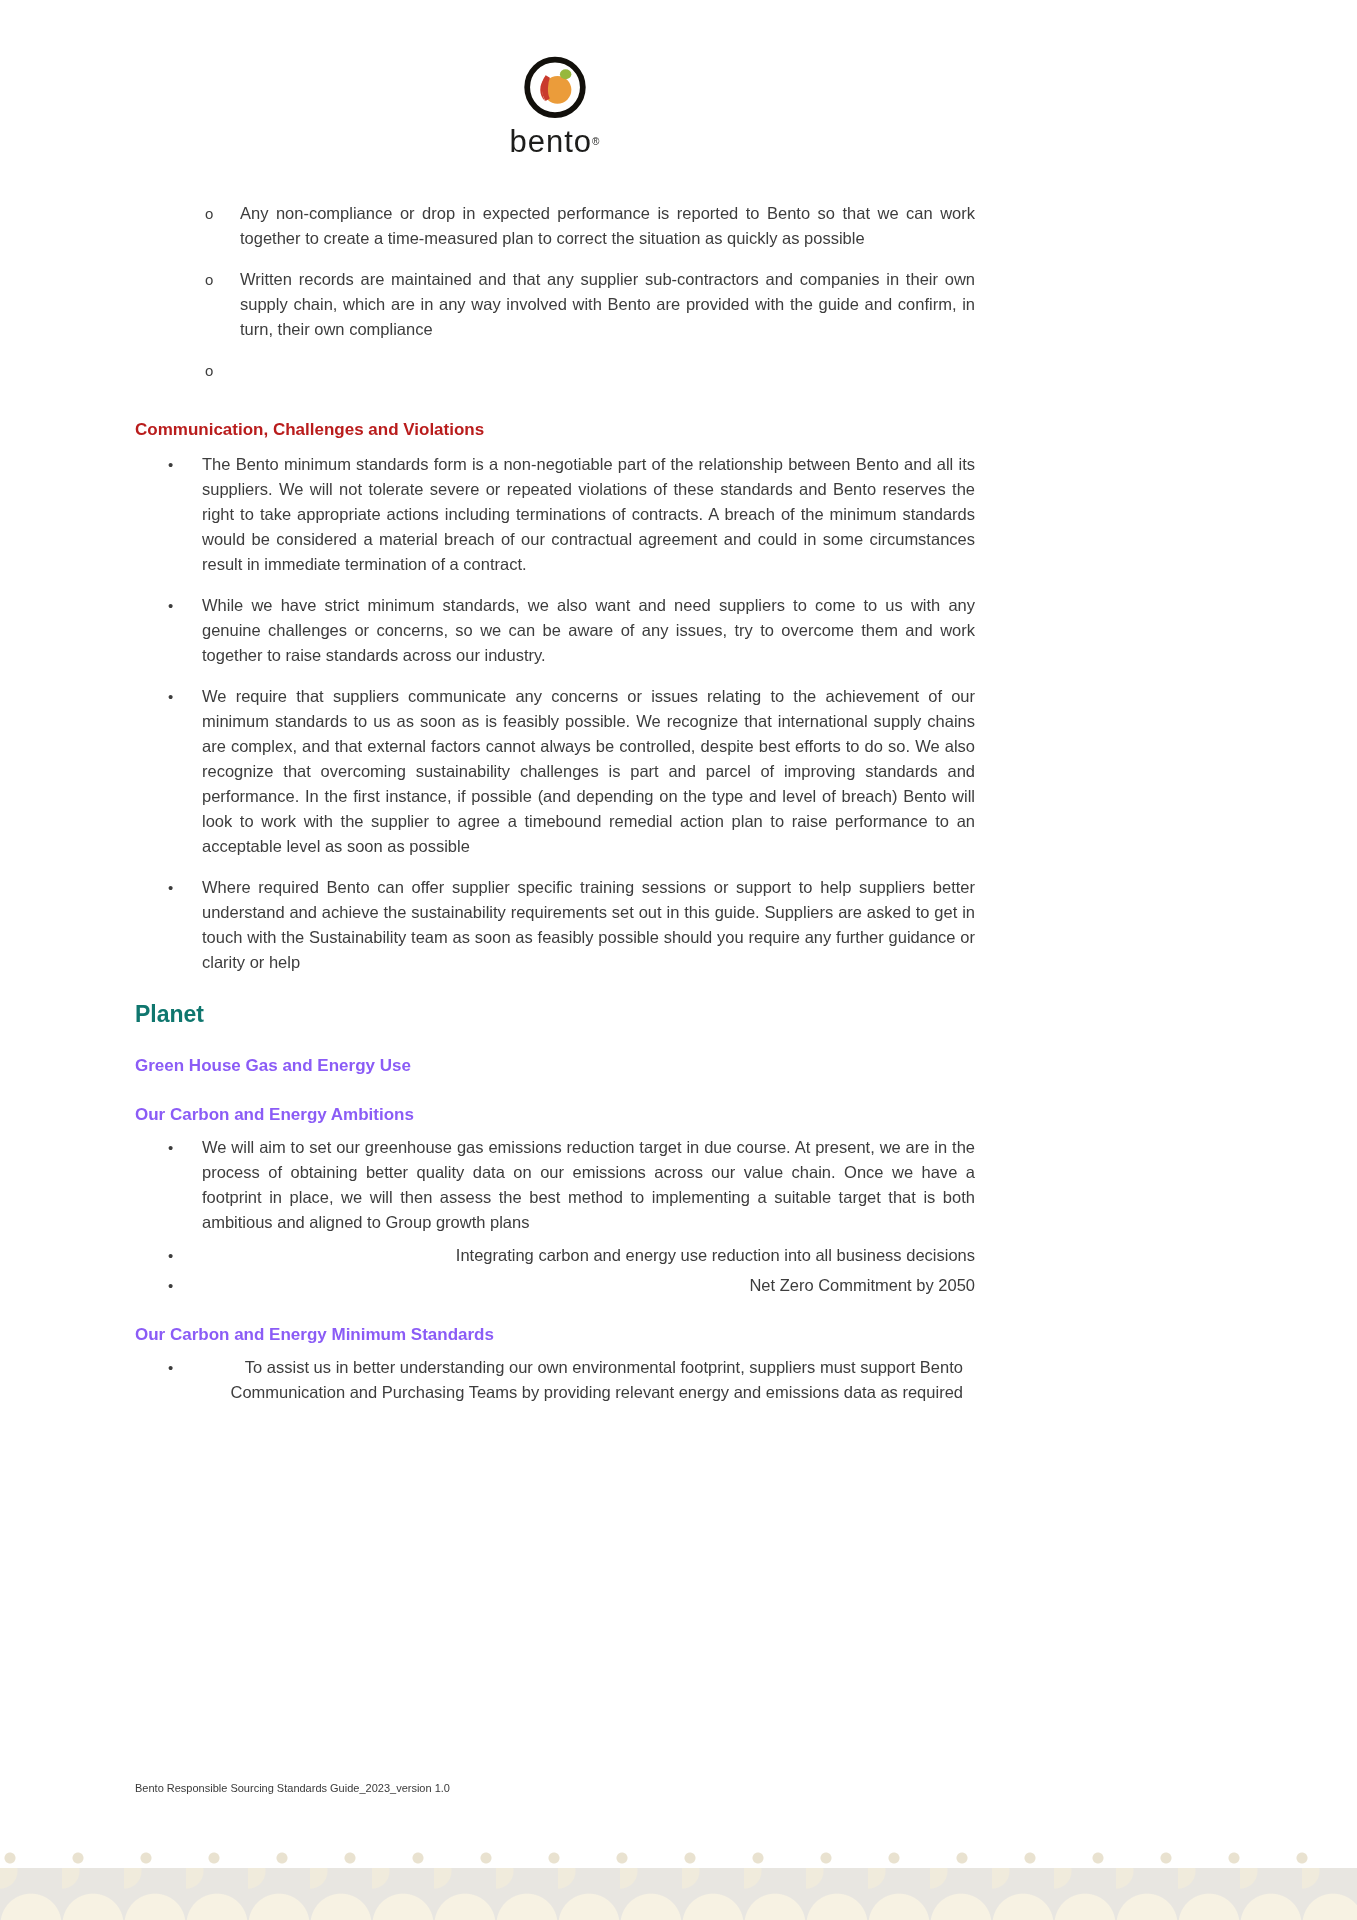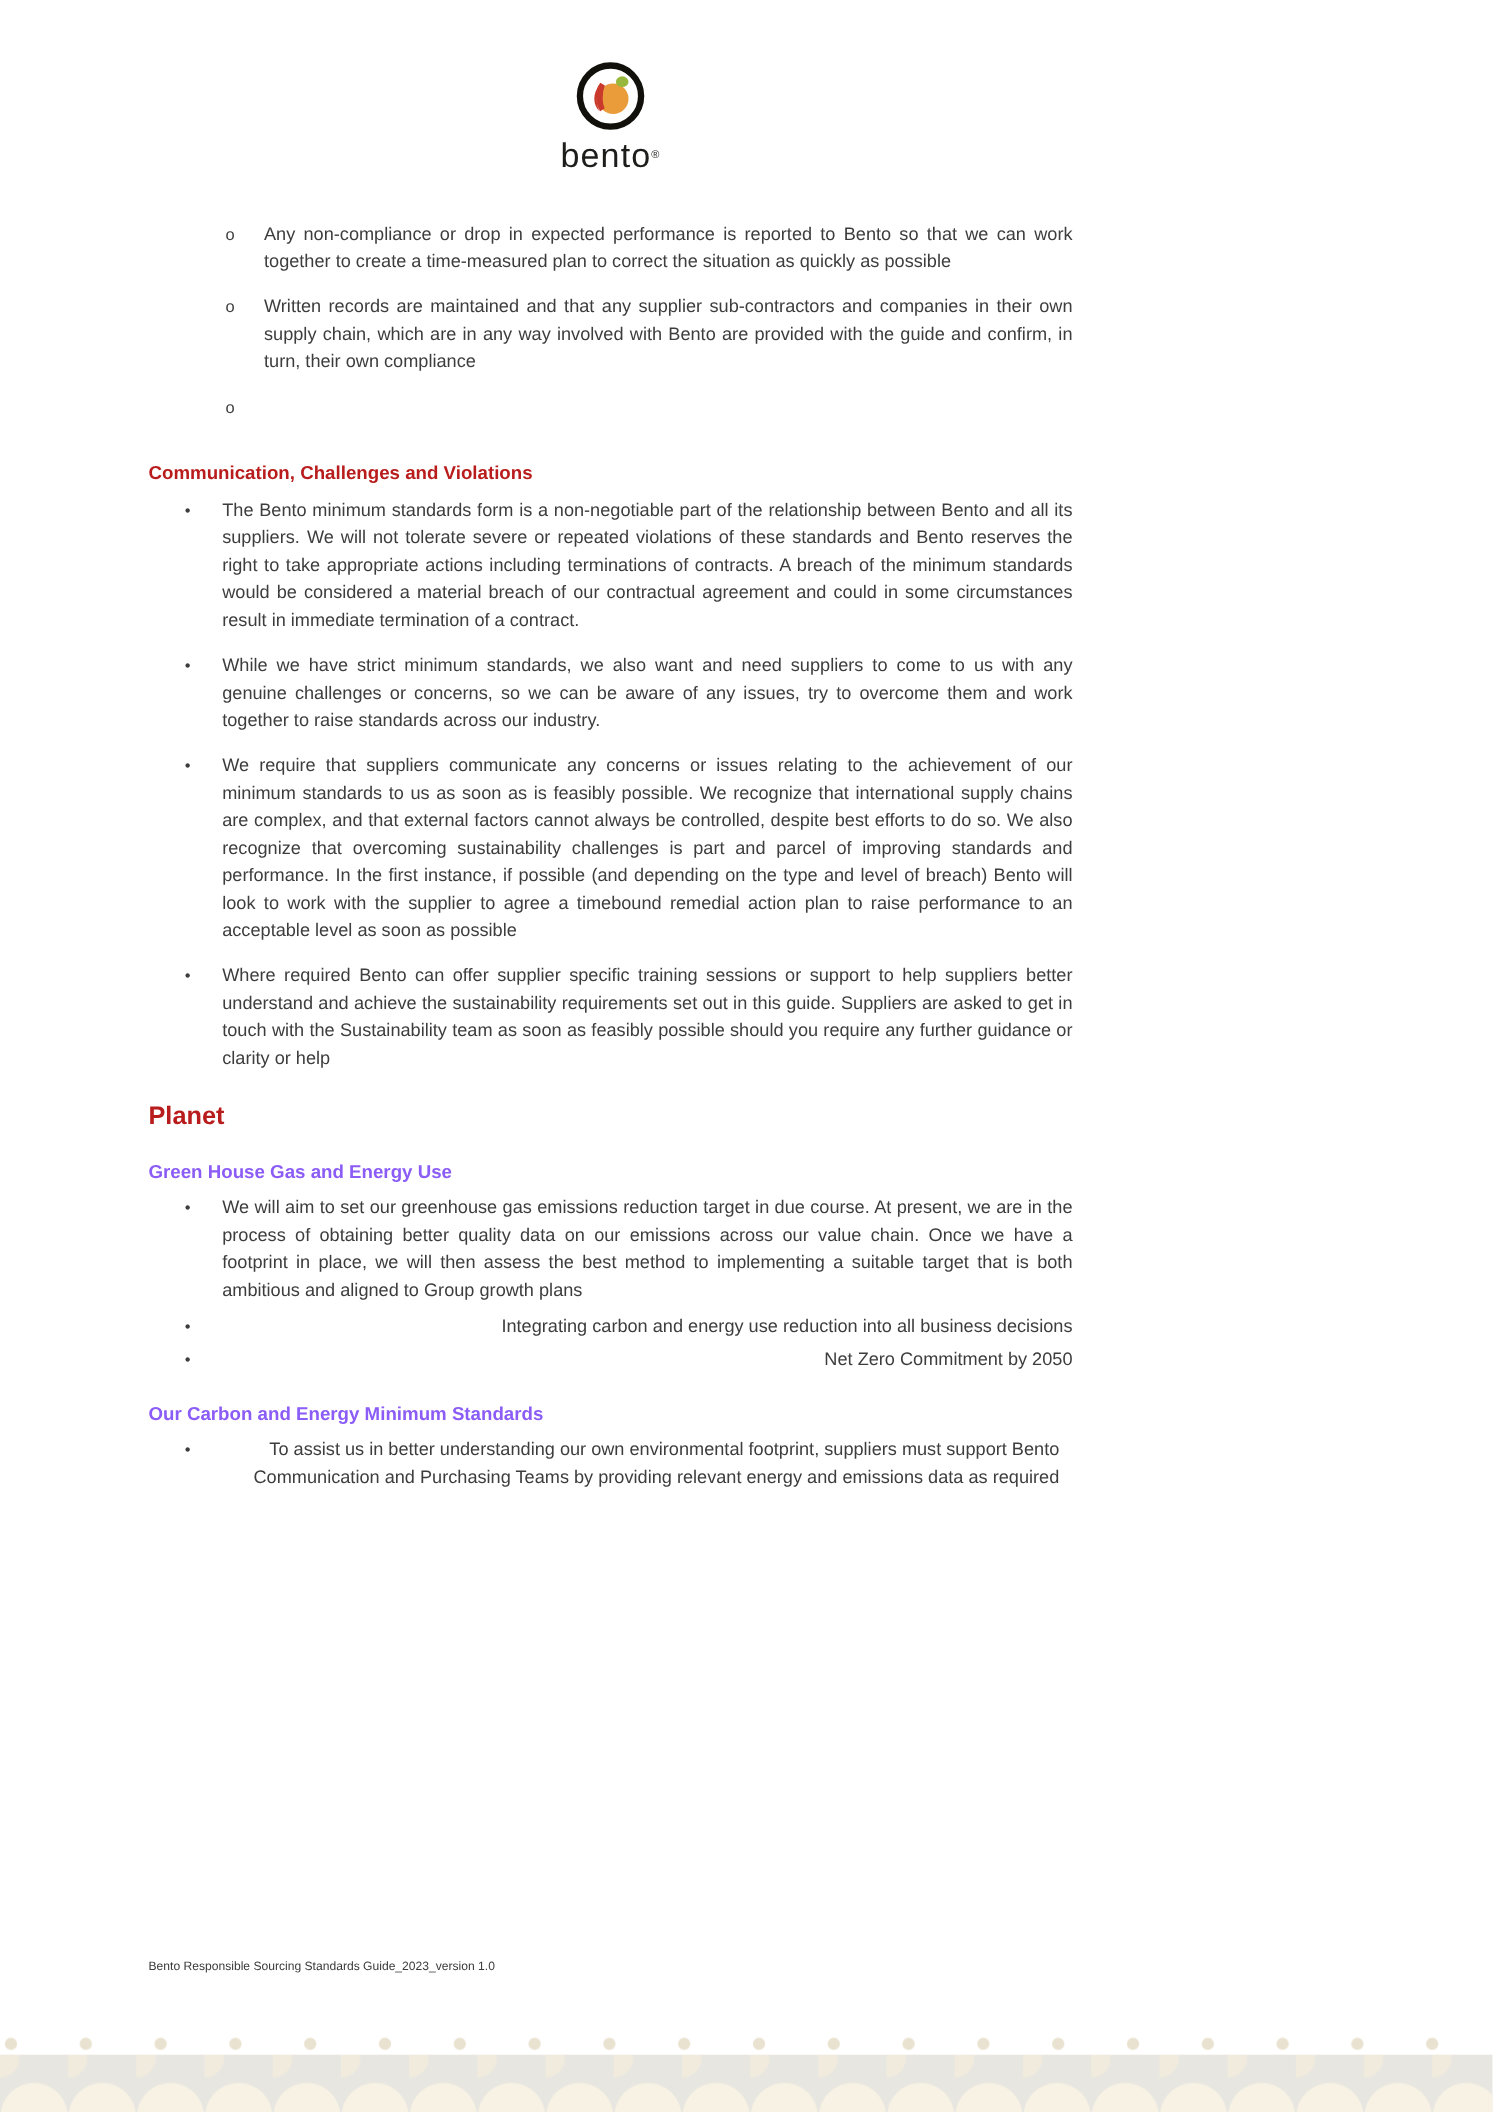--- a/index.html
+++ b/index.html
@@ -50,21 +50,21 @@
   h2.sec{
     font-size:17px;
     font-weight:bold;
     color:#b91c1c;
     margin:34px 0 10px 0;
     line-height:25px;
   }
   h1.big{
     font-size:23px;
     font-weight:bold;
-    color:#b91c1c;
+    color:#0f766e;
     margin:24px 0 0 0;
     line-height:30px;
   }
   h2.sub{
     font-size:17px;
     font-weight:bold;
     color:#8b5cf6;
     margin:24px 0 8px 0;
     line-height:25px;
   }
@@ -151,20 +151,21 @@
       <li>
         <span class="marker">•</span>
         <span class="li-text">Where required Bento can offer supplier specific training sessions or support to help suppliers better understand and achieve the sustainability requirements set out in this guide. Suppliers are asked to get in touch with the Sustainability team as soon as feasibly possible should you require any further guidance or clarity or help</span>
       </li>
     </ul>
 
     <h1 class="big">Planet</h1>
 
     <h2 class="sub">Green House Gas and Energy Use</h2>
 
+    <h2 class="sub tight">Our Carbon and Energy Ambitions</h2>
     <ul class="d-list a-list body-text">
       <li class="para">
         <span class="marker">•</span>
         <span class="li-text">We will aim to set our greenhouse gas emissions reduction target in due course. At present, we are in the process of obtaining better quality data on our emissions across our value chain. Once we have a footprint in place, we will then assess the best method to implementing a suitable target that is both ambitious and aligned to Group growth plans</span>
       </li>
       <li>
         <span class="marker">•</span>
         <span class="li-text no-justify">Integrating carbon and energy use reduction into all business decisions</span>
       </li>
       <li>

